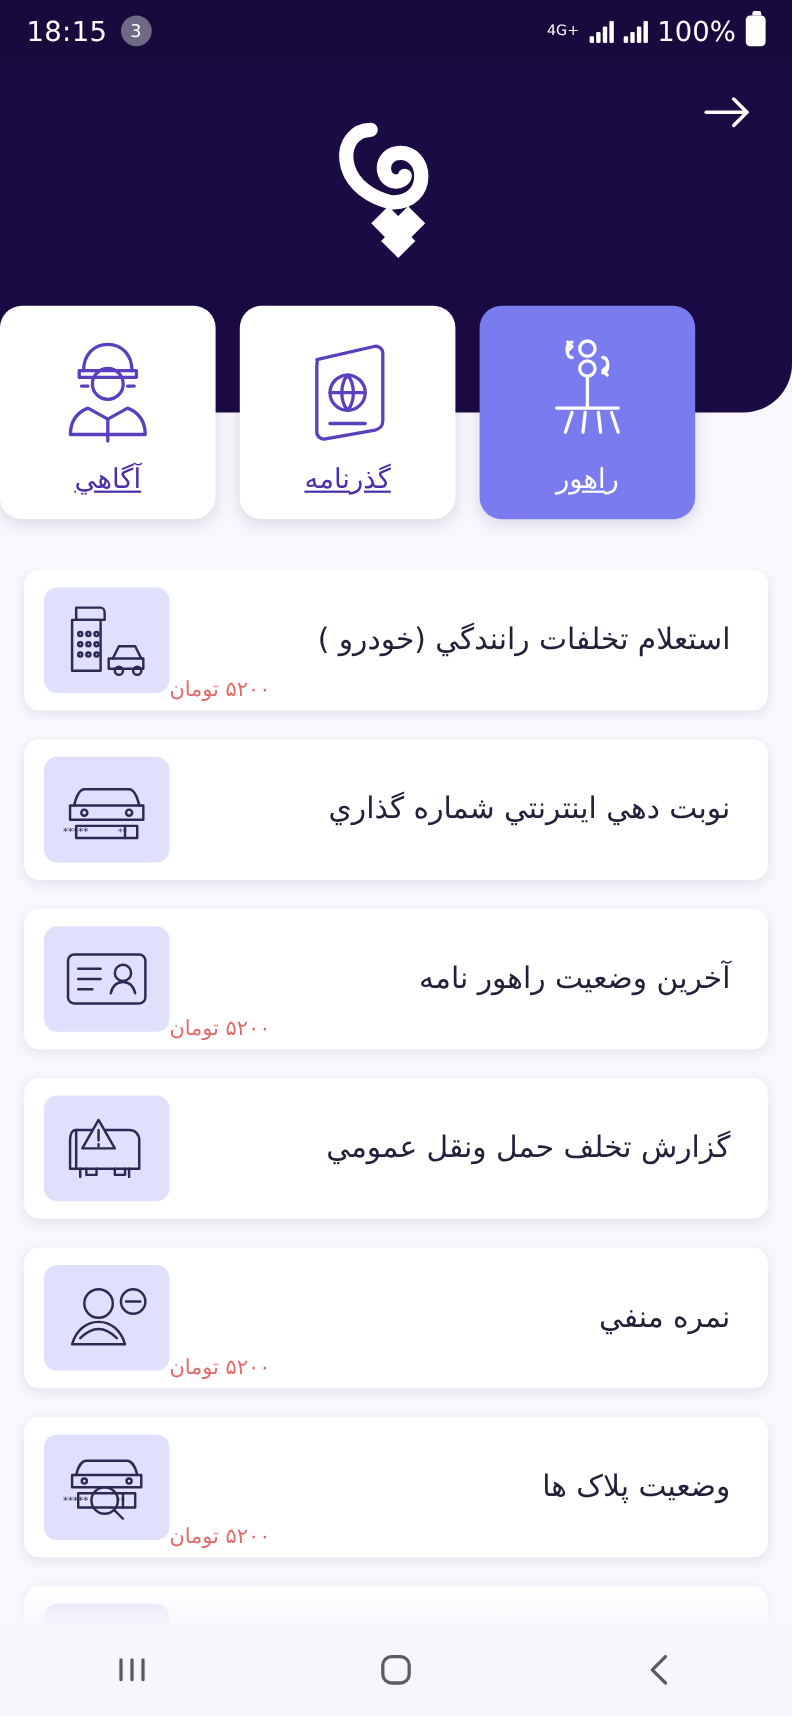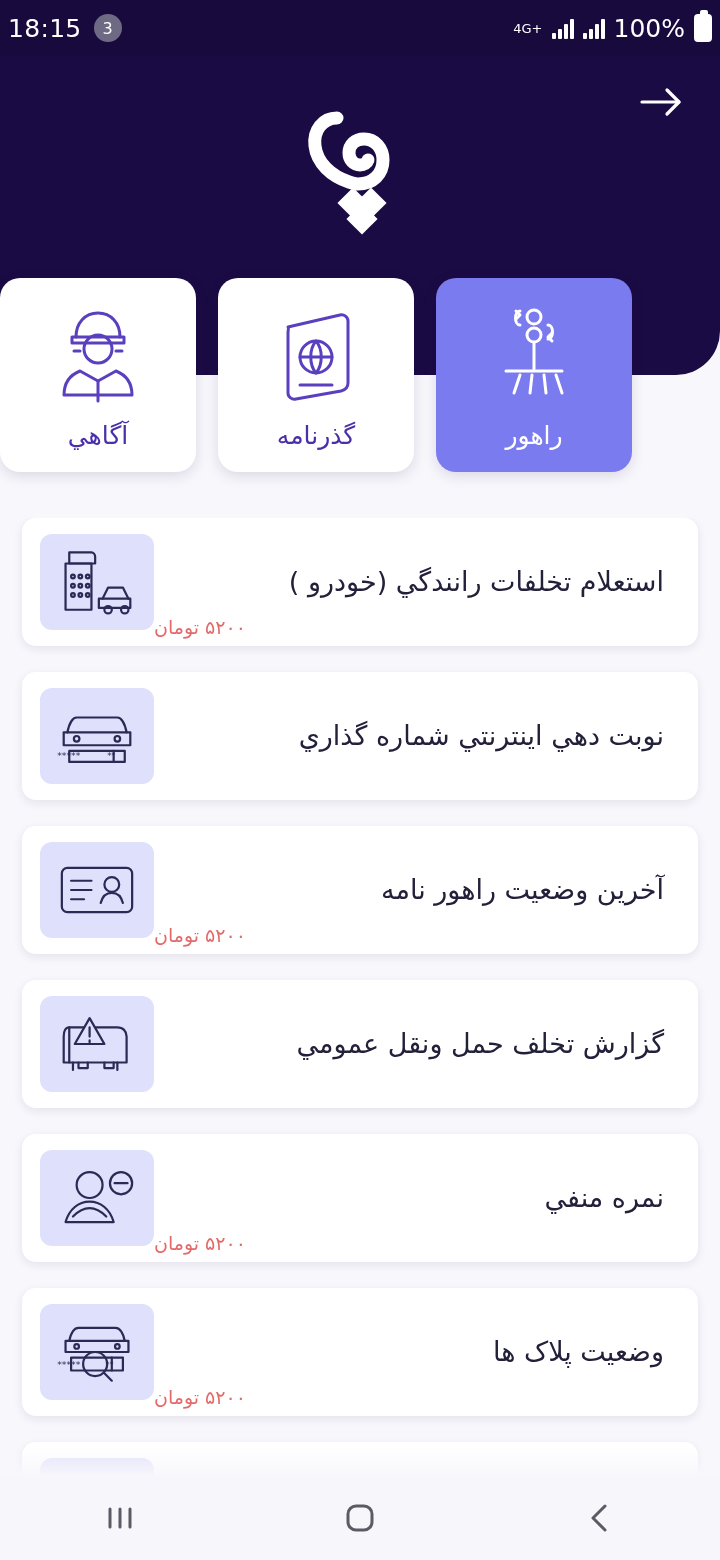--- a/index.html
+++ b/index.html
@@ -9,21 +9,21 @@
     background: #f7f6fb;
     overflow: hidden;
   }
   .screen { position: relative; width: 720px; height: 1560px; background: #f8f7fc; }
 
   
   .statusbar {
     position: absolute; top: 0; left: 0; width: 720px; height: 56px;
     background: #180a3d; color: #ffffff;
     display: flex; align-items: center; justify-content: space-between;
-    padding: 0 8px; direction: ltr;
+    padding: 0 24px; direction: ltr;
   }
   .sb-left { display: flex; align-items: center; gap: 12px; }
   .sb-time { font-size: 25px; letter-spacing: 0.3px; }
   .sb-badge {
     width: 28px; height: 28px; border-radius: 50%;
     background: #6f6a84; color: #fff; font-size: 16px;
     display: flex; align-items: center; justify-content: center;
   }
   .sb-right { display: flex; align-items: center; gap: 9px; }
   .sb-net { font-size: 13px; line-height: 1.0; }
@@ -65,21 +65,21 @@
     display: flex; flex-direction: row-reverse; justify-content: flex-start;
     gap: 22px; padding: 0 0 0 0; padding-right: 14px;
   }
   .tab {
     width: 196px; height: 194px; border-radius: 20px;
     background: #ffffff; box-shadow: 0 4px 14px rgba(30,10,70,.13);
     display: flex; flex-direction: column; align-items: center; justify-content: center;
     gap: 14px;
   }
   .tab.active { background: #7b7bf0; border-radius: 20px; }
-  .tab-label { font-size: 25px; color: #4a2fa8; }
+  .tab-label { font-size: 25px; color: #4a2fa8; text-decoration: underline; }
   .tab.active .tab-label { color: #ffffff; }
   .tab .ticon { width: 96px; height: 106px; }
 
   
   .list {
     position: absolute; top: 518px; left: 0; width: 720px; height: 960px;
     overflow: hidden; padding: 0 22px;
   }
   .card {
     position: relative; height: 128px; margin-bottom: 26px;

